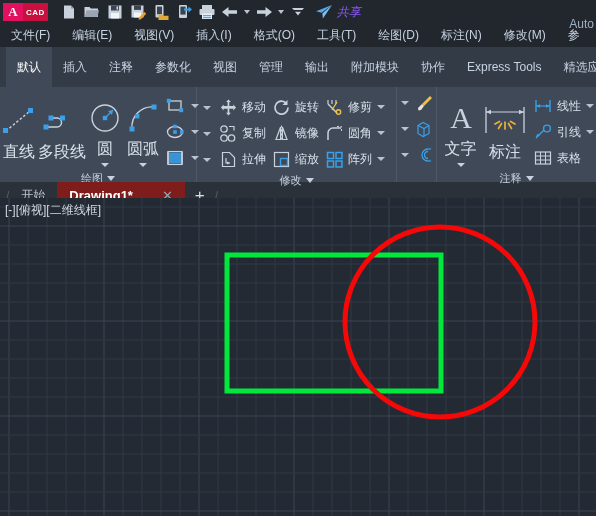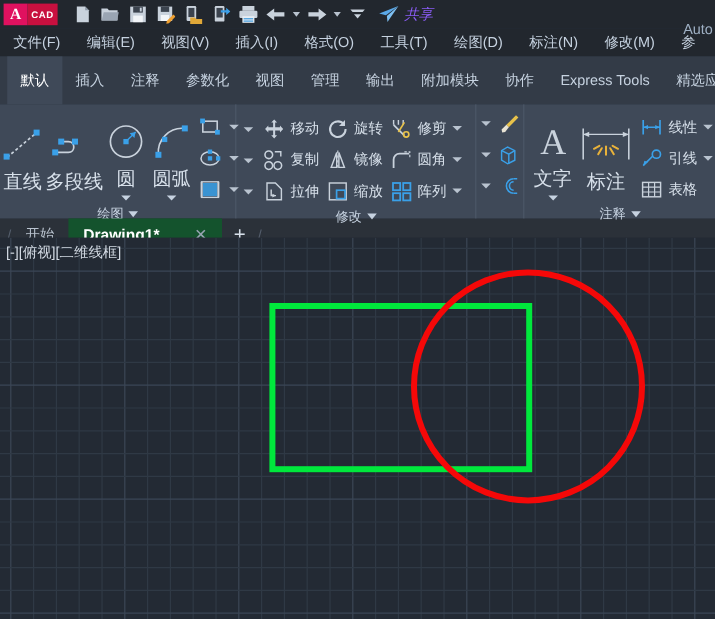--- a/index.html
+++ b/index.html
@@ -117,21 +117,21 @@
   
   .doctabs {
     height: 28px; background: #2b3139; display: flex; align-items: stretch;
     padding-left: 6px; border-bottom: 1px solid #1c232b;
   }
   .dtab {
     display: flex; align-items: center; gap: 6px;
     padding: 0 12px; color: #b9c3cf; font-size: 12px;
     position: relative;
   }
-  .dtab.active { background: #14532d; color: #ffffff; font-weight: bold; font-size: 13px; gap: 29px; }
+  .dtab.active { background: #7f1d1d; color: #ffffff; font-weight: bold; font-size: 13px; gap: 29px; }
   .dtab .x { color: #98a4b3; font-size: 13px; }
   .dtab-sep { color: #555f6d; display: flex; align-items: center; font-size: 12px; }
   .dtab-add { display: flex; align-items: center; padding: 0 10px; color: #d7e0ea; font-size: 17px; }
 
   
   .canvas {
     position: absolute; left: 0; top: 198px; width: 596px; height: 318px;
     background: #232a34; overflow: hidden;
   }
   .vp-label {

